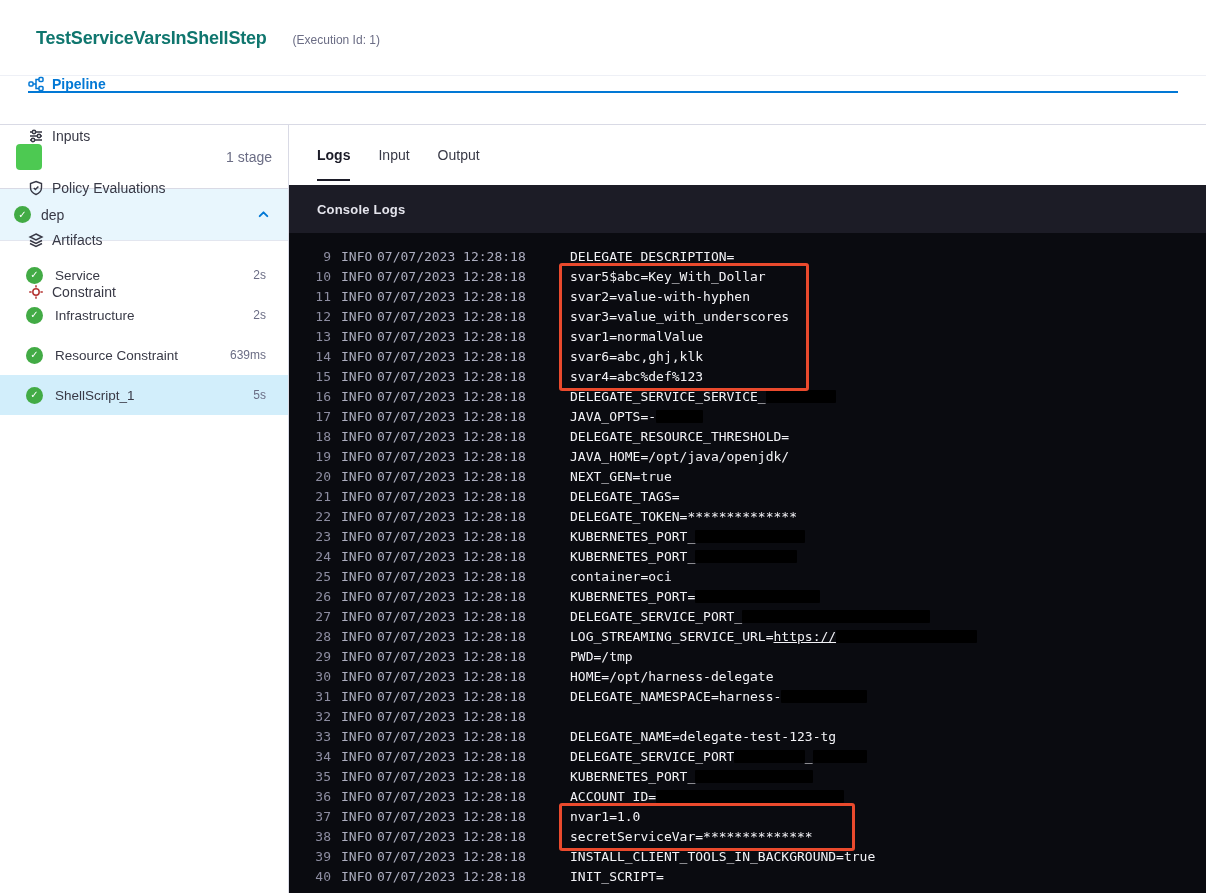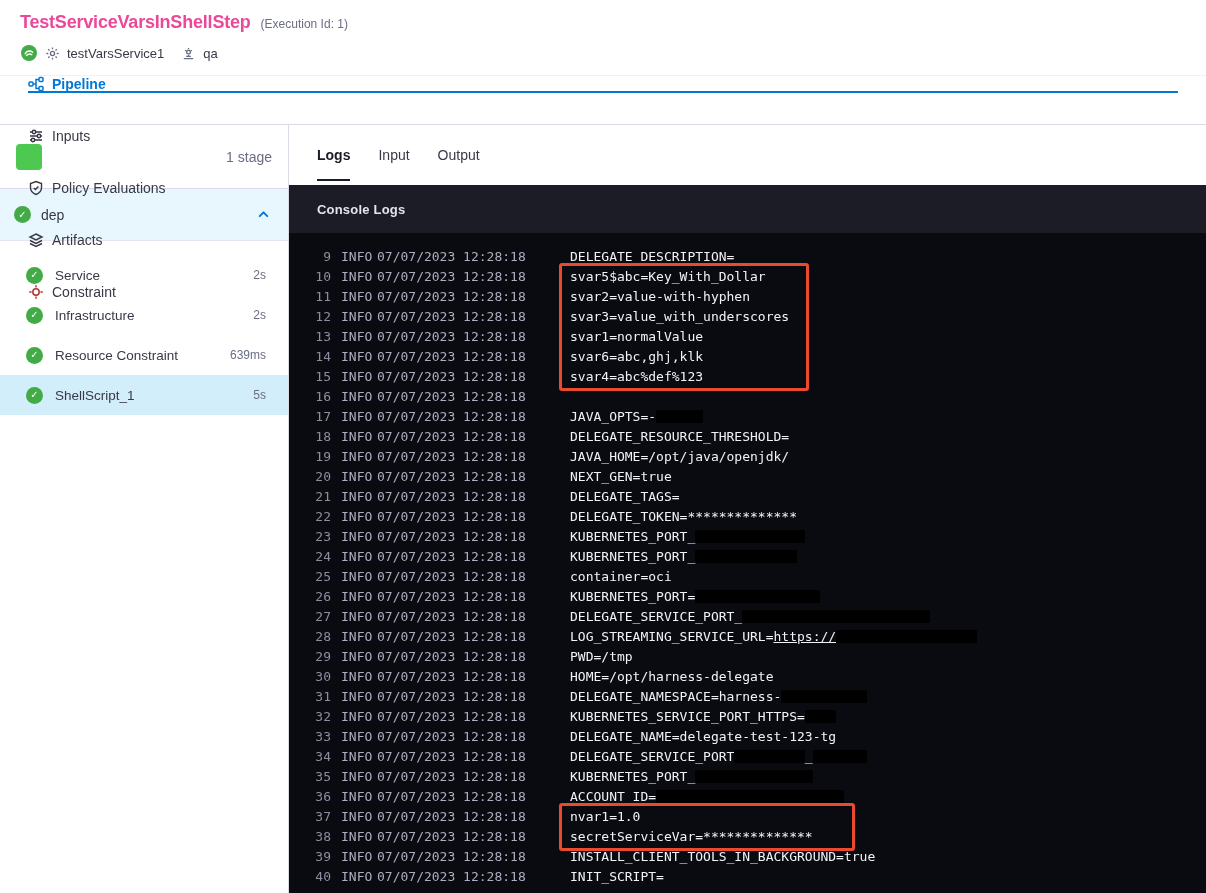--- a/index.html
+++ b/index.html
@@ -7,21 +7,21 @@
   body {
     width: 1206px; height: 893px; overflow: hidden;
     font-family: "Liberation Sans", sans-serif;
     background: #fff; color: #22222a;
   }
   .page { width: 1206px; height: 893px; display: flex; flex-direction: column; }
 
   
   .app-header { padding: 12px 20px 0 20px; height: 76px; flex-shrink: 0; border-bottom: 1px solid #eef0f6; }
   .title-row { display: flex; align-items: baseline; gap: 10px; }
-  .page-title { font-size: 18px; font-weight: 700; color: #ec4899; margin: 0; letter-spacing: -0.2px; }
+  .page-title { font-size: 18px; font-weight: 700; color: #0f766e; margin: 16px; letter-spacing: -0.2px; }
   .exec-id { font-size: 12px; color: #6b6d85; }
   .meta-row { display: flex; align-items: center; gap: 7px; margin-top: 11px; }
   .meta-text { font-size: 13px; color: #383946; margin-right: 10px; }
   .icon { display: inline-flex; align-items: center; justify-content: center; }
 
   
   .nav-tabs { display: flex; align-items: stretch; height: 49px; border-bottom: 1px solid #d9dae5; padding: 0 28px; gap: 36px; flex-shrink: 0; background: #fff; flex-direction: column; }
   .nav-tab { display: flex; align-items: center; gap: 8px; font-size: 14px; color: #383946; position: relative; cursor: pointer; }
   .nav-tab.active { color: var(--accent-blue, #0278d5); font-weight: 600; }
   .nav-tab.active::after { content: ""; position: absolute; left: 0; right: 0; bottom: -1px; height: 2px; background: var(--accent-blue, #0278d5); }
@@ -199,37 +199,37 @@
           <span>Console Logs</span>
         </div>
         <div class="console-body" id="console-body">
             <div class="log-row"><span class="ln">9</span><span class="lvl">INFO</span><span class="ts">07/07/2023 12:28:18</span><span class="msg">DELEGATE_DESCRIPTION=</span></div>
             <div class="log-row"><span class="ln">10</span><span class="lvl">INFO</span><span class="ts">07/07/2023 12:28:18</span><span class="msg">svar5$abc=Key_With_Dollar</span></div>
             <div class="log-row"><span class="ln">11</span><span class="lvl">INFO</span><span class="ts">07/07/2023 12:28:18</span><span class="msg">svar2=value-with-hyphen</span></div>
             <div class="log-row"><span class="ln">12</span><span class="lvl">INFO</span><span class="ts">07/07/2023 12:28:18</span><span class="msg">svar3=value_with_underscores</span></div>
             <div class="log-row"><span class="ln">13</span><span class="lvl">INFO</span><span class="ts">07/07/2023 12:28:18</span><span class="msg">svar1=normalValue</span></div>
             <div class="log-row"><span class="ln">14</span><span class="lvl">INFO</span><span class="ts">07/07/2023 12:28:18</span><span class="msg">svar6=abc,ghj,klk</span></div>
             <div class="log-row"><span class="ln">15</span><span class="lvl">INFO</span><span class="ts">07/07/2023 12:28:18</span><span class="msg">svar4=abc%def%123</span></div>
-            <div class="log-row"><span class="ln">16</span><span class="lvl">INFO</span><span class="ts">07/07/2023 12:28:18</span></div>
+            <div class="log-row"><span class="ln">16</span><span class="lvl">INFO</span><span class="ts">07/07/2023 12:28:18</span><span class="msg">DELEGATE_SERVICE_SERVICE_<span class="redact" style="width: 9ch;"></span></span></div>
             <div class="log-row"><span class="ln">17</span><span class="lvl">INFO</span><span class="ts">07/07/2023 12:28:18</span><span class="msg">JAVA_OPTS=-<span class="redact" style="width: 6ch;"></span></span></div>
             <div class="log-row"><span class="ln">18</span><span class="lvl">INFO</span><span class="ts">07/07/2023 12:28:18</span><span class="msg">DELEGATE_RESOURCE_THRESHOLD=</span></div>
             <div class="log-row"><span class="ln">19</span><span class="lvl">INFO</span><span class="ts">07/07/2023 12:28:18</span><span class="msg">JAVA_HOME=/opt/java/openjdk/</span></div>
             <div class="log-row"><span class="ln">20</span><span class="lvl">INFO</span><span class="ts">07/07/2023 12:28:18</span><span class="msg">NEXT_GEN=true</span></div>
             <div class="log-row"><span class="ln">21</span><span class="lvl">INFO</span><span class="ts">07/07/2023 12:28:18</span><span class="msg">DELEGATE_TAGS=</span></div>
             <div class="log-row"><span class="ln">22</span><span class="lvl">INFO</span><span class="ts">07/07/2023 12:28:18</span><span class="msg">DELEGATE_TOKEN=**************</span></div>
             <div class="log-row"><span class="ln">23</span><span class="lvl">INFO</span><span class="ts">07/07/2023 12:28:18</span><span class="msg">KUBERNETES_PORT_<span class="redact" style="width: 14ch;"></span></span></div>
             <div class="log-row"><span class="ln">24</span><span class="lvl">INFO</span><span class="ts">07/07/2023 12:28:18</span><span class="msg">KUBERNETES_PORT_<span class="redact" style="width: 13ch;"></span></span></div>
             <div class="log-row"><span class="ln">25</span><span class="lvl">INFO</span><span class="ts">07/07/2023 12:28:18</span><span class="msg">container=oci</span></div>
             <div class="log-row"><span class="ln">26</span><span class="lvl">INFO</span><span class="ts">07/07/2023 12:28:18</span><span class="msg">KUBERNETES_PORT=<span class="redact" style="width: 16ch;"></span></span></div>
             <div class="log-row"><span class="ln">27</span><span class="lvl">INFO</span><span class="ts">07/07/2023 12:28:18</span><span class="msg">DELEGATE_SERVICE_PORT_<span class="redact" style="width: 24ch;"></span></span></div>
             <div class="log-row"><span class="ln">28</span><span class="lvl">INFO</span><span class="ts">07/07/2023 12:28:18</span><span class="msg">LOG_STREAMING_SERVICE_URL=<span class="lnk">https://</span><span class="redact" style="width: 18ch;"></span></span></div>
             <div class="log-row"><span class="ln">29</span><span class="lvl">INFO</span><span class="ts">07/07/2023 12:28:18</span><span class="msg">PWD=/tmp</span></div>
             <div class="log-row"><span class="ln">30</span><span class="lvl">INFO</span><span class="ts">07/07/2023 12:28:18</span><span class="msg">HOME=/opt/harness-delegate</span></div>
             <div class="log-row"><span class="ln">31</span><span class="lvl">INFO</span><span class="ts">07/07/2023 12:28:18</span><span class="msg">DELEGATE_NAMESPACE=harness-<span class="redact" style="width: 11ch;"></span></span></div>
-            <div class="log-row"><span class="ln">32</span><span class="lvl">INFO</span><span class="ts">07/07/2023 12:28:18</span><span class="msg">KUBERNETES_SERVICE_PORT_HTTPS=<span class="redact" style="width: 4ch;"></span></span></div>
+            <div class="log-row"><span class="ln">32</span><span class="lvl">INFO</span><span class="ts">07/07/2023 12:28:18</span></div>
             <div class="log-row"><span class="ln">33</span><span class="lvl">INFO</span><span class="ts">07/07/2023 12:28:18</span><span class="msg">DELEGATE_NAME=delegate-test-123-tg</span></div>
             <div class="log-row"><span class="ln">34</span><span class="lvl">INFO</span><span class="ts">07/07/2023 12:28:18</span><span class="msg">DELEGATE_SERVICE_PORT<span class="redact" style="width: 9ch;"></span>_<span class="redact" style="width: 7ch;"></span></span></div>
             <div class="log-row"><span class="ln">35</span><span class="lvl">INFO</span><span class="ts">07/07/2023 12:28:18</span><span class="msg">KUBERNETES_PORT_<span class="redact" style="width: 15ch;"></span></span></div>
             <div class="log-row"><span class="ln">36</span><span class="lvl">INFO</span><span class="ts">07/07/2023 12:28:18</span><span class="msg">ACCOUNT_ID=<span class="redact" style="width: 24ch;"></span></span></div>
             <div class="log-row"><span class="ln">37</span><span class="lvl">INFO</span><span class="ts">07/07/2023 12:28:18</span><span class="msg">nvar1=1.0</span></div>
             <div class="log-row"><span class="ln">38</span><span class="lvl">INFO</span><span class="ts">07/07/2023 12:28:18</span><span class="msg">secretServiceVar=**************</span></div>
             <div class="log-row"><span class="ln">39</span><span class="lvl">INFO</span><span class="ts">07/07/2023 12:28:18</span><span class="msg">INSTALL_CLIENT_TOOLS_IN_BACKGROUND=true</span></div>
             <div class="log-row"><span class="ln">40</span><span class="lvl">INFO</span><span class="ts">07/07/2023 12:28:18</span><span class="msg">INIT_SCRIPT=</span></div>
             <div class="hl-box" style="left: 270px; width: 250px; top: 30px; height: 128px;"></div>
             <div class="hl-box" style="left: 270px; width: 296px; top: 570px; height: 48px;"></div>

